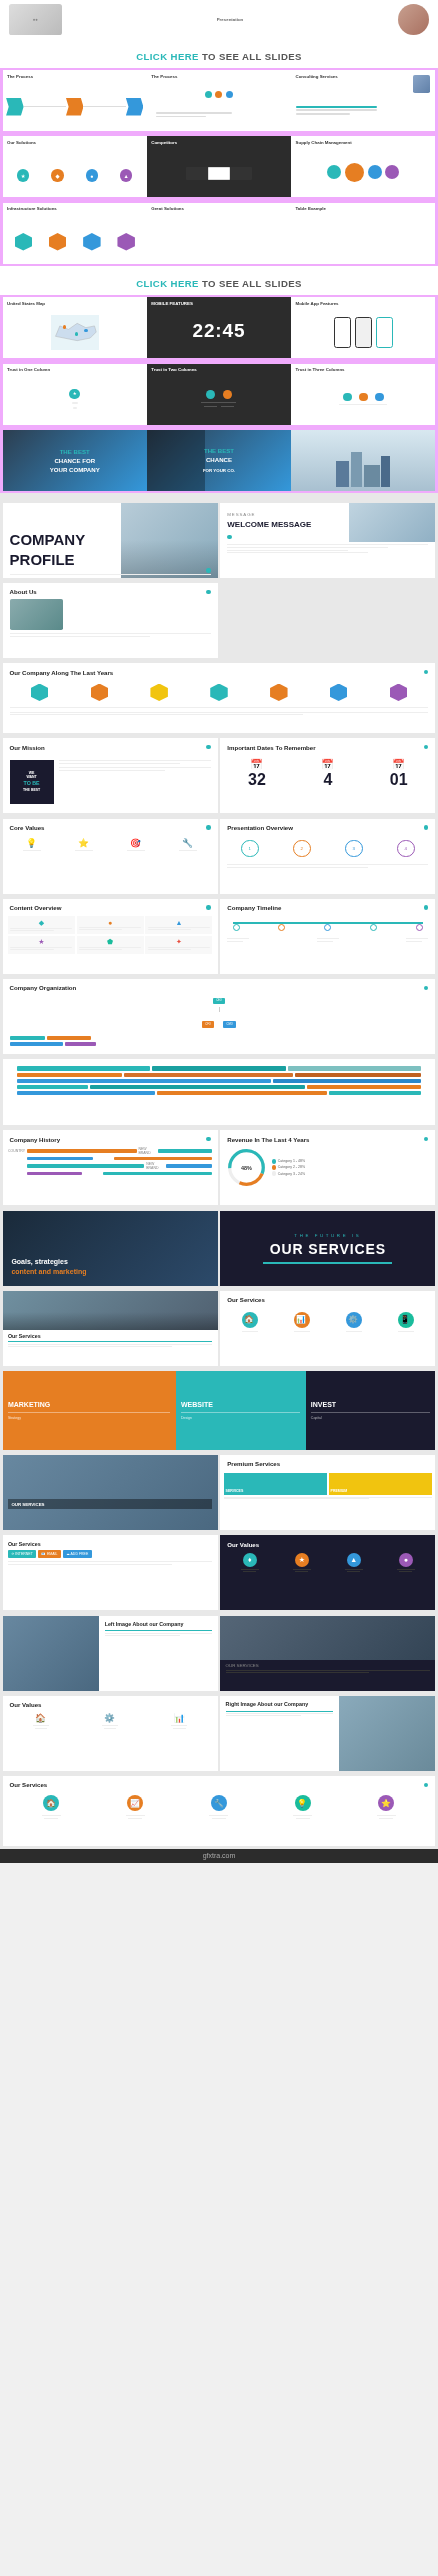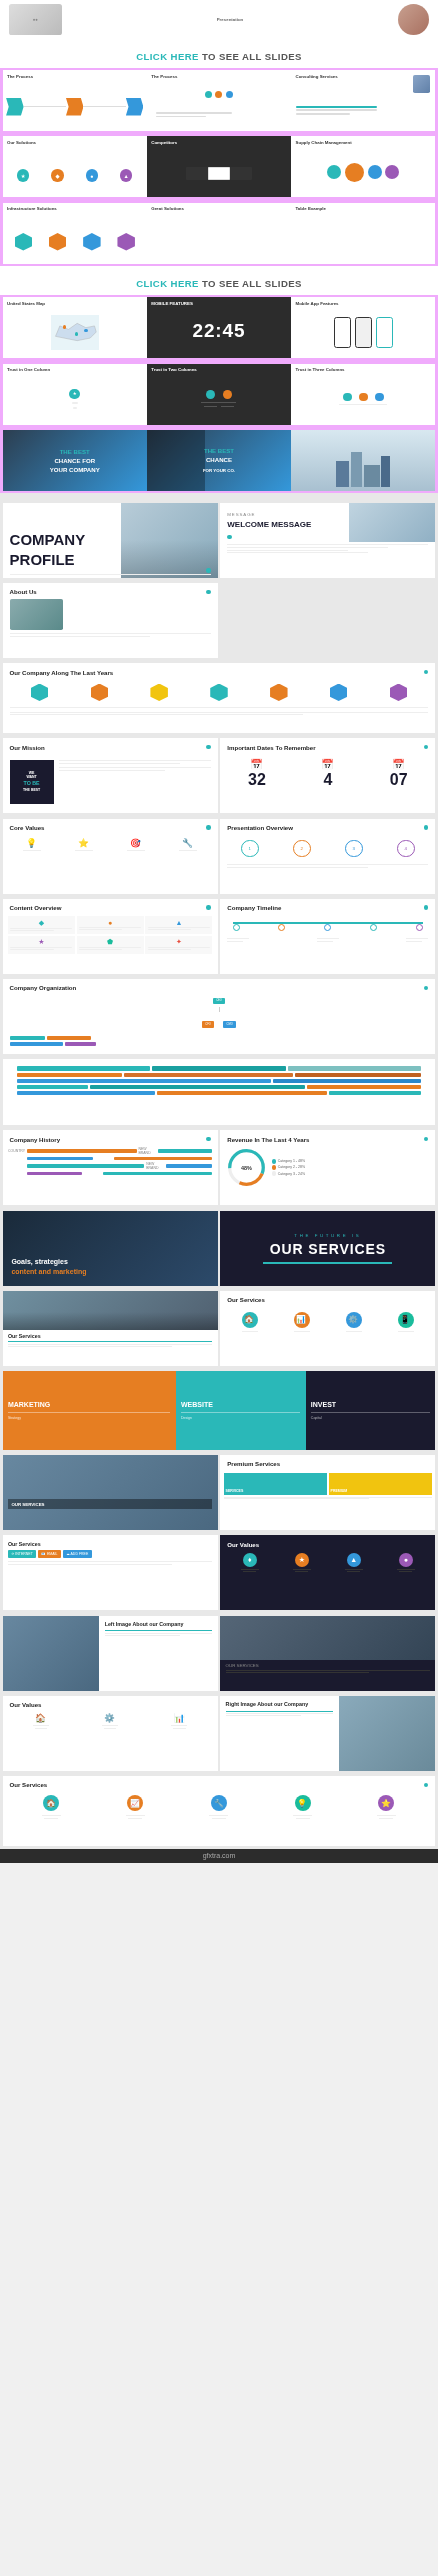--- a/index.html
+++ b/index.html
@@ -829,21 +829,21 @@
         <div class="date-box">
           <div class="date-icon">📅</div>
           <div class="date-number">32</div>
         </div>
         <div class="date-box">
           <div class="date-icon">📅</div>
           <div class="date-number">4</div>
         </div>
         <div class="date-box">
           <div class="date-icon">📅</div>
-          <div class="date-number">07</div>
+          <div class="date-number">01</div>
         </div>
       </div>
     </div>
   </div>
 
   <div class="two-col-grid">
     <div class="slide-card">
       <div style="padding:5.3px 7px 1.8px;display:flex;align-items:center;justify-content:space-between;">
         <div style="font-size:6.1px;font-weight:bold;color:#222;">Core Values</div>
         <div style="width:4.4px;height:4.4px;border-radius:50%;background:#2ab8b8;"></div>

